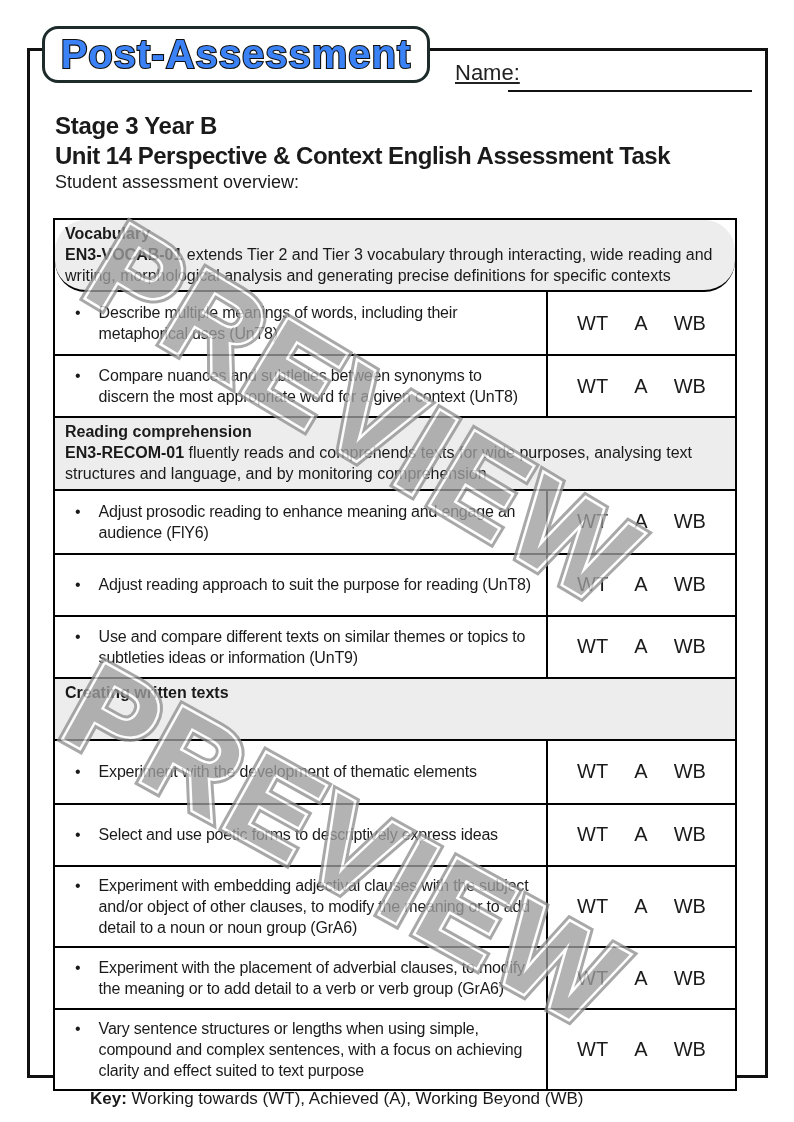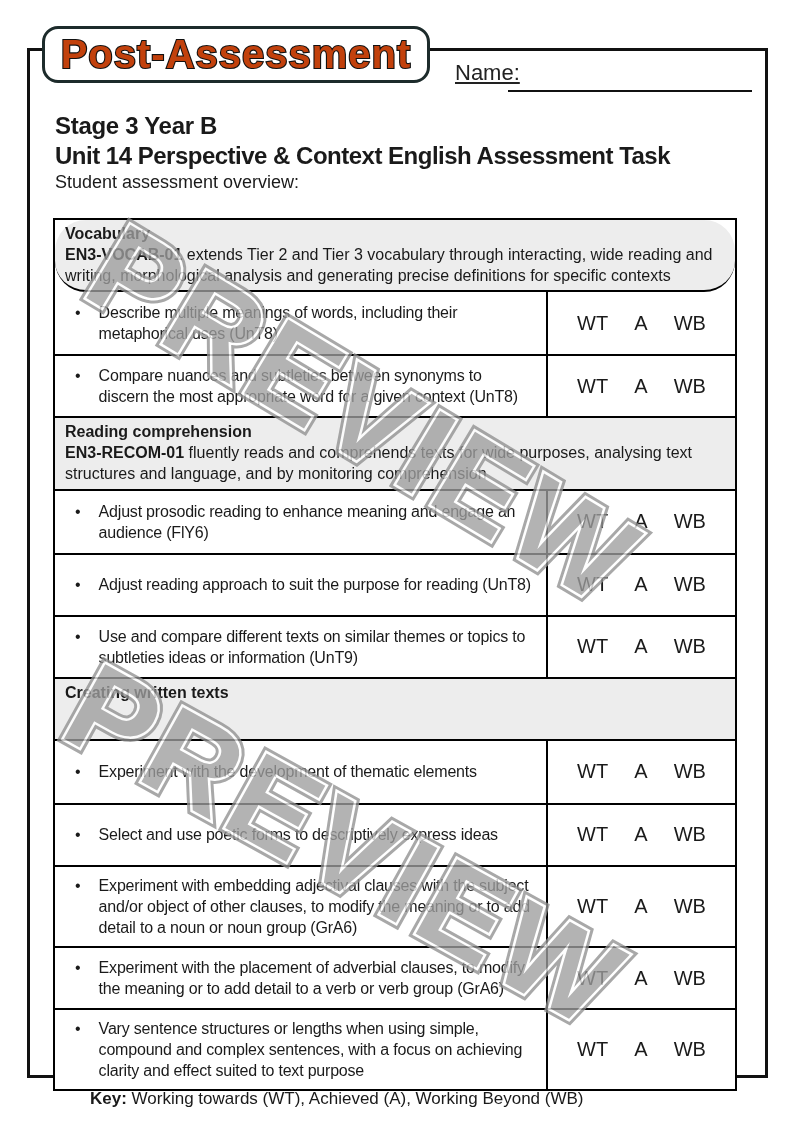--- a/index.html
+++ b/index.html
@@ -12,21 +12,21 @@
     position:absolute;left:27px;top:48px;width:741px;height:1030px;
     border:3px solid #111;box-sizing:border-box;
   }
   
   .title-badge{
     position:absolute;left:42px;top:26px;width:388px;height:57px;
     background:#fff;border:3px solid #1d2b2b;border-radius:16px;
     display:flex;align-items:center;justify-content:center;z-index:5;box-sizing:border-box;
   }
   .title-badge .bubble-text{
-    font-size:40px;font-weight:bold;letter-spacing:1px;color:#c2410c;
+    font-size:40px;font-weight:bold;letter-spacing:1px;color:#3b82f6;
     -webkit-text-stroke:2.2px #111;paint-order:stroke fill;white-space:nowrap;
   }
   .name-label{position:absolute;left:455px;top:60px;font-size:22px;color:#222;text-decoration:underline;}
   .name-line{position:absolute;left:508px;top:62px;width:244px;height:28px;border-bottom:2.5px solid #111;}
   .stage-title{position:absolute;left:55px;top:102px;font-size:24px;font-weight:bold;letter-spacing:-0.3px;margin-top:10px;}
   .unit-title{position:absolute;left:55px;top:142px;font-size:24px;font-weight:bold;letter-spacing:-0.5px;}
   .overview-label{position:absolute;left:55px;top:172px;font-size:18px;}
 
   
   .assess-table{

